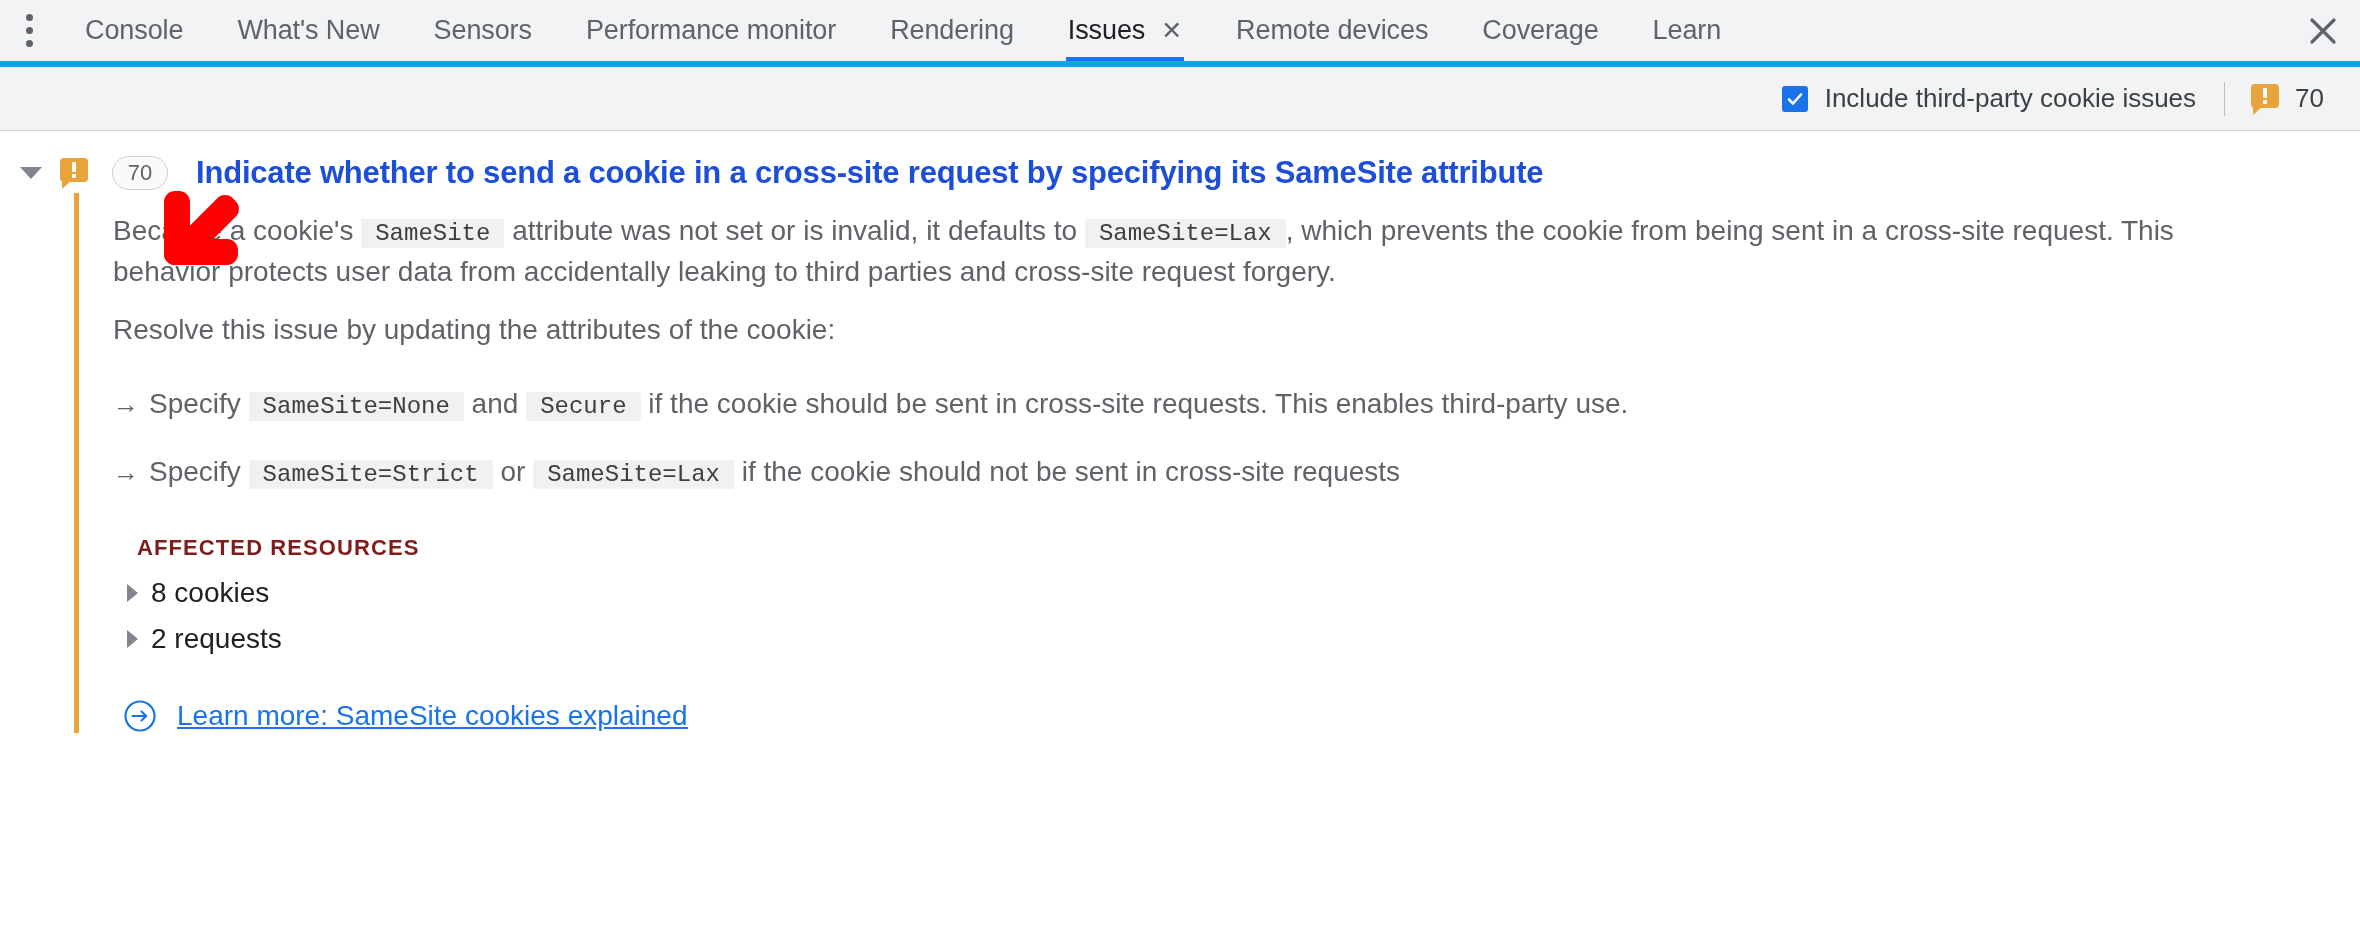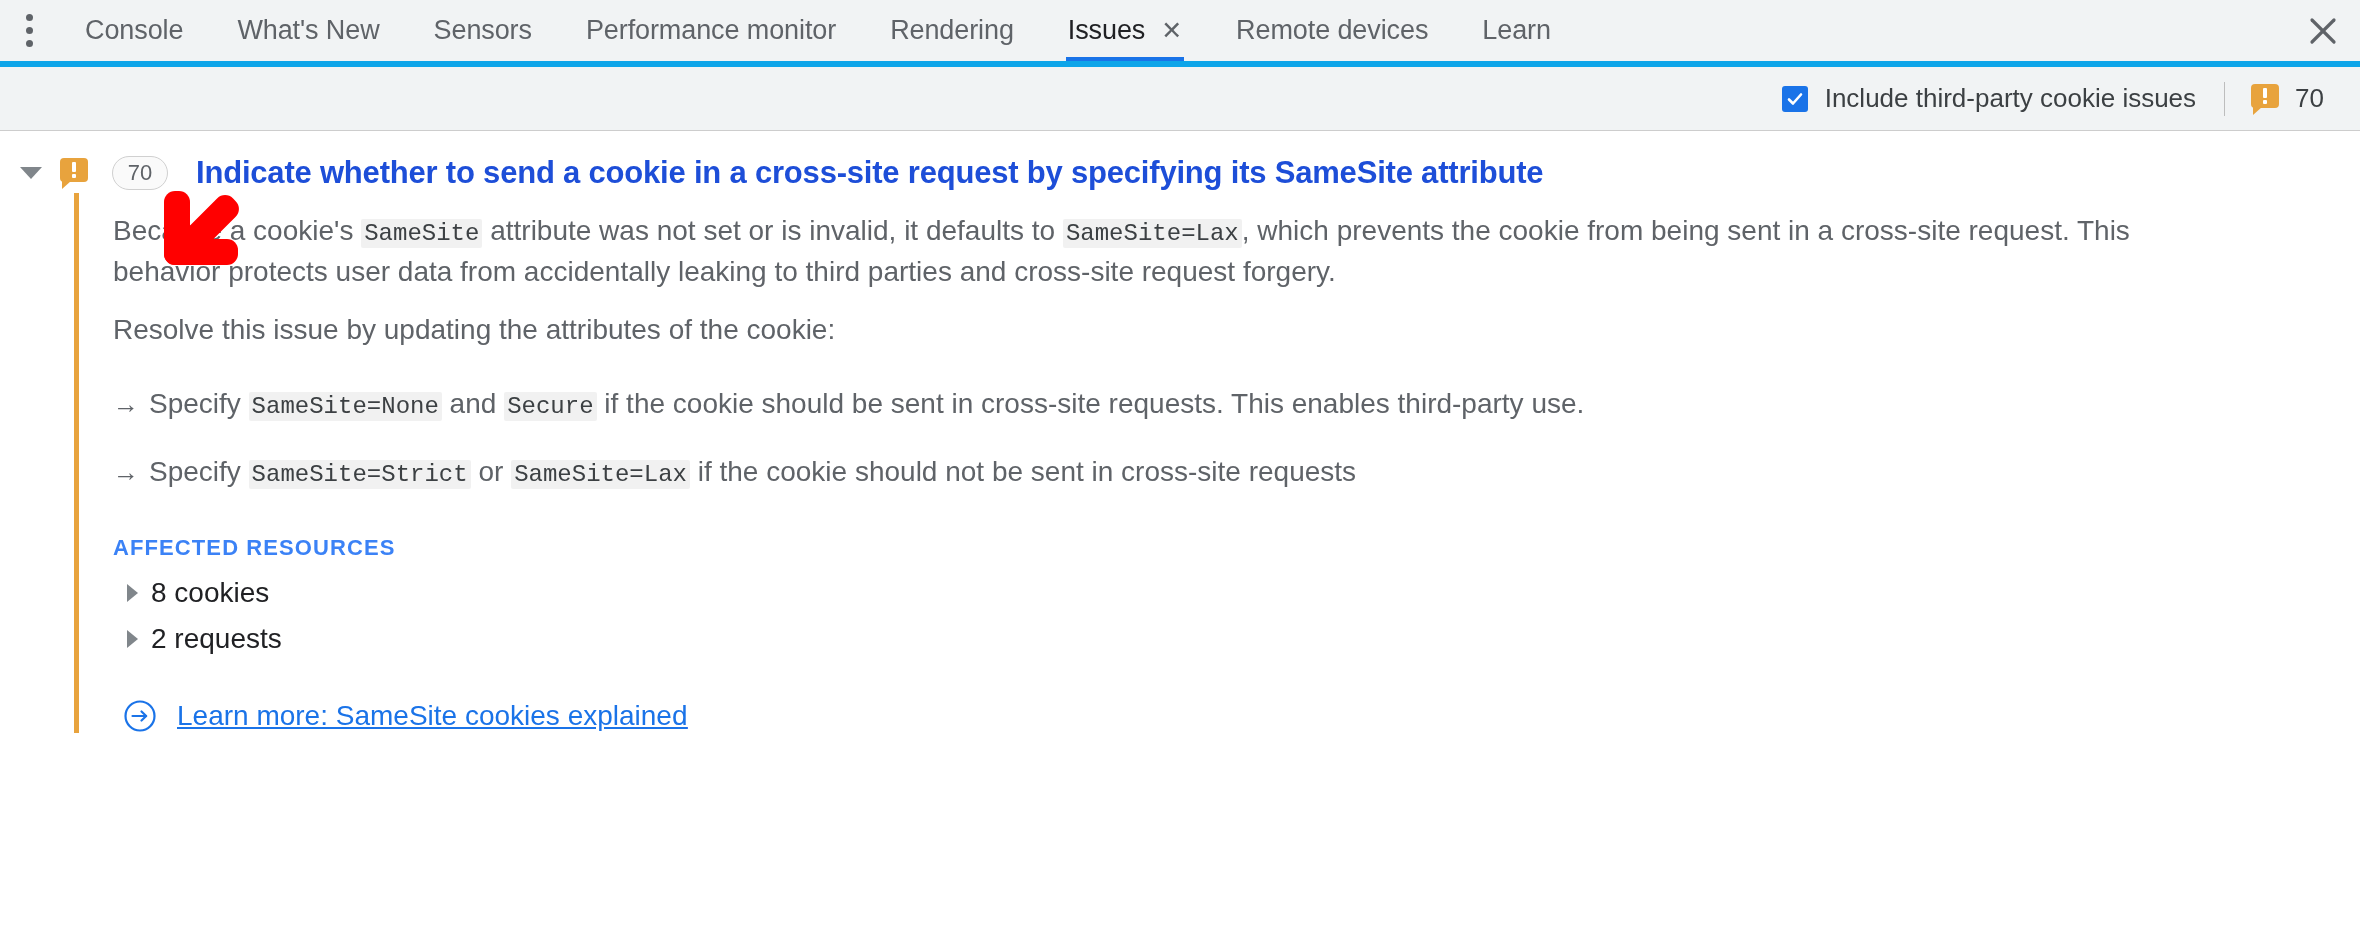--- a/index.html
+++ b/index.html
@@ -180,21 +180,21 @@
     color: #5f6368;
     max-width: 2090px;
     margin: 0 0 18px 0;
   }
   .para.tight { margin-bottom: 0; }
   code, .code {
     font-family: "Liberation Mono", monospace;
     font-size: 24px;
     background: #f1f1f1;
     color: #3c4043;
-    padding: 1px 3px;
+    padding: 1px 14px;
     border-radius: 2px;
     white-space: nowrap;
   }
 
   .fix-list { margin: 34px 0 0 0; padding: 0; list-style: none; }
   .fix-item {
     display: flex;
     align-items: baseline;
     font-size: 28px;
     color: #5f6368;
@@ -206,21 +206,22 @@
     width: 36px;
     color: #5f6368;
     font-size: 26px;
   }
 
   .affected-title {
     margin-top: 44px;
     font-size: 22px;
     font-weight: bold;
     letter-spacing: 1.1px;
-    color: #3b82f6;
+    color: #7f1d1d;
+    margin-left: 24px;
   }
   .res-list { margin: 16px 0 0 0; padding: 0; list-style: none; }
   .res-item {
     display: flex; align-items: center;
     margin: 0 0 14px 14px;
     cursor: pointer;
   }
   .caret-right {
     width: 0; height: 0;
     border-top: 9px solid transparent;
@@ -281,20 +282,23 @@
   <div class="tab">
     <span>Rendering</span>
   </div>
   <div class="tab active">
     <span>Issues</span>
     <span class="tab-close">✕</span>
     <span class="tab-underline"></span>
   </div>
   <div class="tab">
     <span>Remote devices</span>
+  </div>
+  <div class="tab">
+    <span>Coverage</span>
   </div>
   <div class="tab">
     <span>Learn</span>
   </div>
 
   <div class="tabbar-spacer"></div>
 
   <div class="tabbar-close">
     <svg width="30" height="30" viewBox="0 0 30 30">
       <line x1="4" y1="4" x2="26" y2="26" stroke="#5f6368" stroke-width="3.2" stroke-linecap="round"></line>

